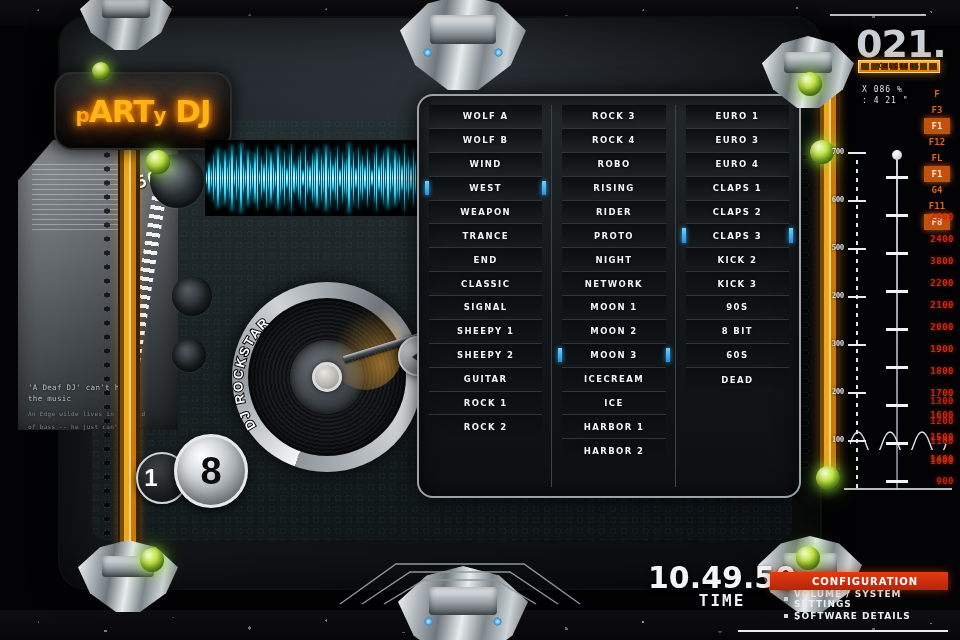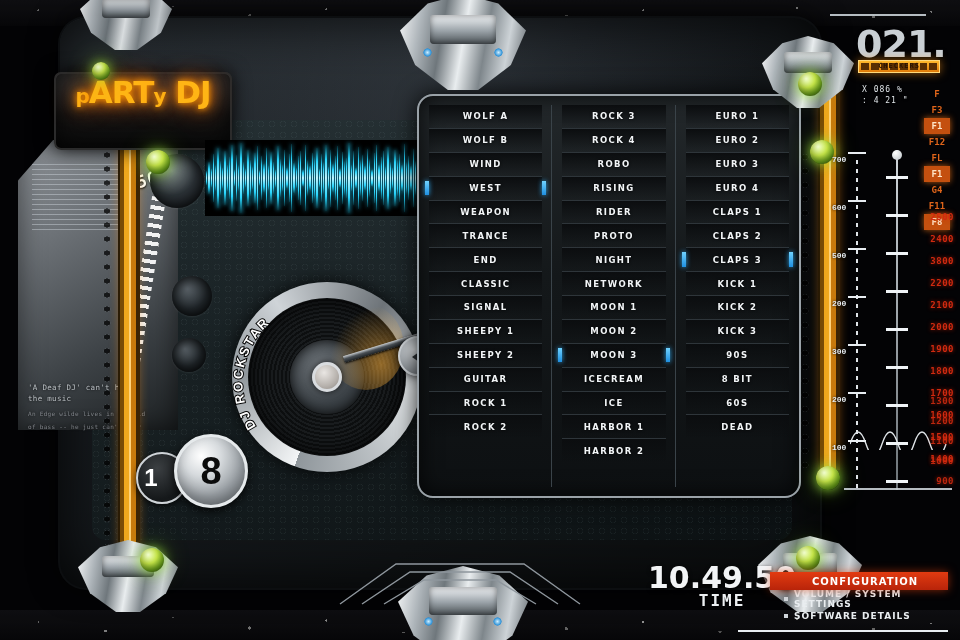--- a/index.html
+++ b/index.html
@@ -118,25 +118,25 @@
     position:absolute; left:28px; top:382px; width:150px;
     font-family:"DejaVu Sans Mono", monospace;
     color:#cfd4d8; font-size:7.5px; line-height:1.5; letter-spacing:.3px;
     text-shadow:0 0 3px #000; opacity:.85;
   }
   #quote .q2{ color:#8d9197; font-size:6px; margin-top:4px; }
 
   
   #logo{
     position:absolute; left:54px; top:72px; width:178px; height:78px;
-    border-radius:7px;
+    border-radius:18px;
     background:linear-gradient(#3b3b3b,#141414 55%,#0a0a0a);
     border:2px solid #2b2b2b;
     box-shadow:0 0 18px rgba(0,0,0,.9), inset 0 0 24px rgba(0,0,0,.8);
-    display:flex; justify-content:center;
+    display:flex; align-items:center; justify-content:center;
   }
   #logo-text{
     font-family:"DejaVu Sans", sans-serif; font-weight:bold;
     font-size:31px; letter-spacing:-1px;
     color:#ffb515;
     text-shadow:0 0 6px #ff9a00, 0 0 14px #ff7b00, 0 0 26px #e65c00;
     white-space:nowrap;
   }
   #logo-text .sm{ font-size:20px; }
 
@@ -384,22 +384,22 @@
     position:absolute; left:-4px; top:-5px; width:10px; height:10px; border-radius:50%;
     background:radial-gradient(circle at 35% 30%, #fff, #b9c0c5);
   }
   .hud-red{
     position:absolute; right:6px;
     font-family:"DejaVu Sans Mono", monospace; font-size:9px; font-weight:bold;
     color:#d12a10; text-shadow:0 0 4px rgba(220,40,10,.7); letter-spacing:.5px;
   }
   .hud-white{
     position:absolute;
-    font-family:Liberation Mono, monospace; font-size:8px; font-weight:bold;
-    color:#e6ebef; text-shadow:0 0 3px #000;margin-top:8px;
+    font-family:Liberation Serif, serif; font-size:8px; font-weight:bold;
+    color:#e6ebef; text-shadow:0 0 3px #000;
   }
   #hud-wave{ position:absolute; left:24px; bottom:86px; width:100px; height:34px; }
 
   
   #time-wrap{ position:absolute; left:648px; top:560px; }
   #time-val{
     font-family:"DejaVu Sans", sans-serif; font-weight:bold; font-size:30px;
     color:#f2f4f6; letter-spacing:0px; text-shadow:0 2px 4px #000;
   }
   #time-label{
@@ -665,27 +665,25 @@
           <div class="cell">MOON 1</div>
           <div class="cell">MOON 2</div>
           <div class="cell sel">MOON 3</div>
           <div class="cell">ICECREAM</div>
           <div class="cell">ICE</div>
           <div class="cell">HARBOR 1</div>
           <div class="cell">HARBOR 2</div>
         </div>
         <div class="list-col">
           <div class="cell">EURO 1</div>
-          <div class="cell">EURO 2</div>
           <div class="cell">EURO 3</div>
           <div class="cell">EURO 4</div>
           <div class="cell">CLAPS 1</div>
           <div class="cell">CLAPS 2</div>
           <div class="cell sel">CLAPS 3</div>
-          <div class="cell">KICK 1</div>
           <div class="cell">KICK 2</div>
           <div class="cell">KICK 3</div>
           <div class="cell">90S</div>
           <div class="cell">8 BIT</div>
           <div class="cell">60S</div>
           <div class="cell">DEAD</div>
         </div>
       </div>
   </div>
 

